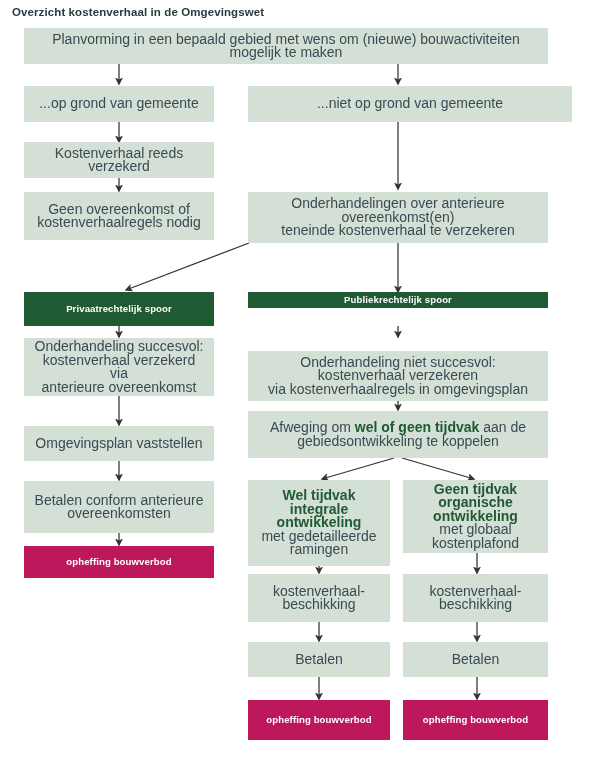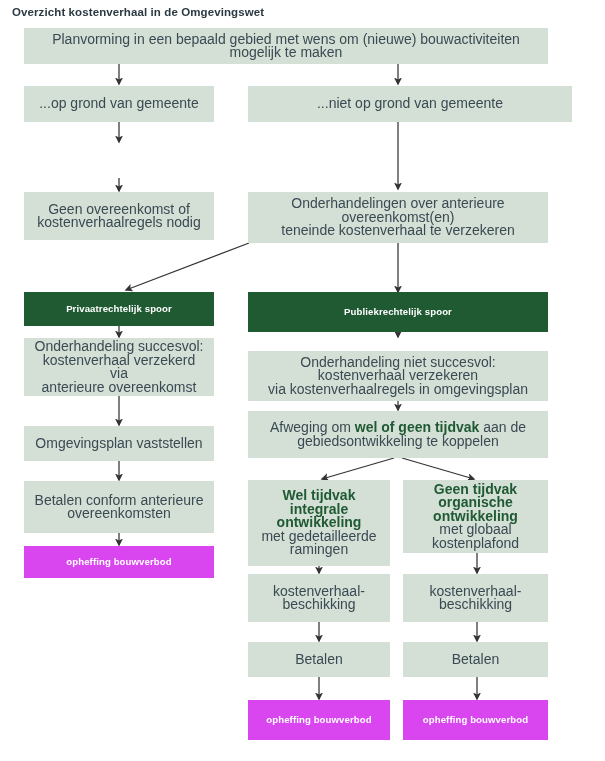--- a/index.html
+++ b/index.html
@@ -53,21 +53,21 @@
     color: #3a4a52;
   }
   .node.dark {
     background: #1f5a33;
     color: #ffffff;
     font-weight: bold;
     font-size: 9.6px;
     letter-spacing: 0.1px;
   }
   .node.bright {
-    background: #d946ef;
+    background: #be185d;
     color: #ffffff;
     font-weight: bold;
     font-size: 9.6px;
     letter-spacing: 0.1px;
   }
   .node.strongtop .lead {
     font-weight: bold;
     color: #1f5a33;
   }
   .em-green {
@@ -146,40 +146,43 @@
   </div>
 
   <div class="node light" style="left:24px; top:86px; width:190px; height:36px;">
     <span class="txt">...op grond van gemeente</span>
   </div>
 
   <div class="node light" style="left:248px; top:86px; width:324px; height:36px;">
     <span class="txt">...niet op grond van gemeente</span>
   </div>
 
+  <div class="node light" style="left:24px; top:142px; width:190px; height:36px;">
+    <span class="txt">Kostenverhaal reeds verzekerd</span>
+  </div>
 
   <div class="node light" style="left:24px; top:192px; width:190px; height:48px;">
     <span class="txt">
       <span>Geen overeenkomst of</span><br>
       <span>kostenverhaalregels nodig</span>
     </span>
   </div>
 
   <div class="node light" style="left:248px; top:192px; width:300px; height:51px;align-items:center;">
     <span class="txt">
       <span>Onderhandelingen over anterieure overeenkomst(en)</span><br>
       <span>teneinde kostenverhaal te verzekeren</span>
     </span>
   </div>
 
   <div class="node dark" style="left:24px; top:292px; width:190px; height:34px;">
     <span class="txt">Privaatrechtelijk spoor</span>
   </div>
 
-  <div class="node dark" style="left:248px; top:292px; width:300px; height:40px;align-items:center;">
+  <div class="node dark" style="left:248px; top:292px; width:300px; height:16px;align-items:center;">
     <span class="txt">Publiekrechtelijk spoor</span>
   </div>
 
   <div class="node light" style="left:24px; top:338px; width:190px; height:58px;">
     <span class="txt">
       <span>Onderhandeling succesvol:</span><br>
       <span>kostenverhaal verzekerd via</span><br>
       <span>anterieure overeenkomst</span>
     </span>
   </div>

